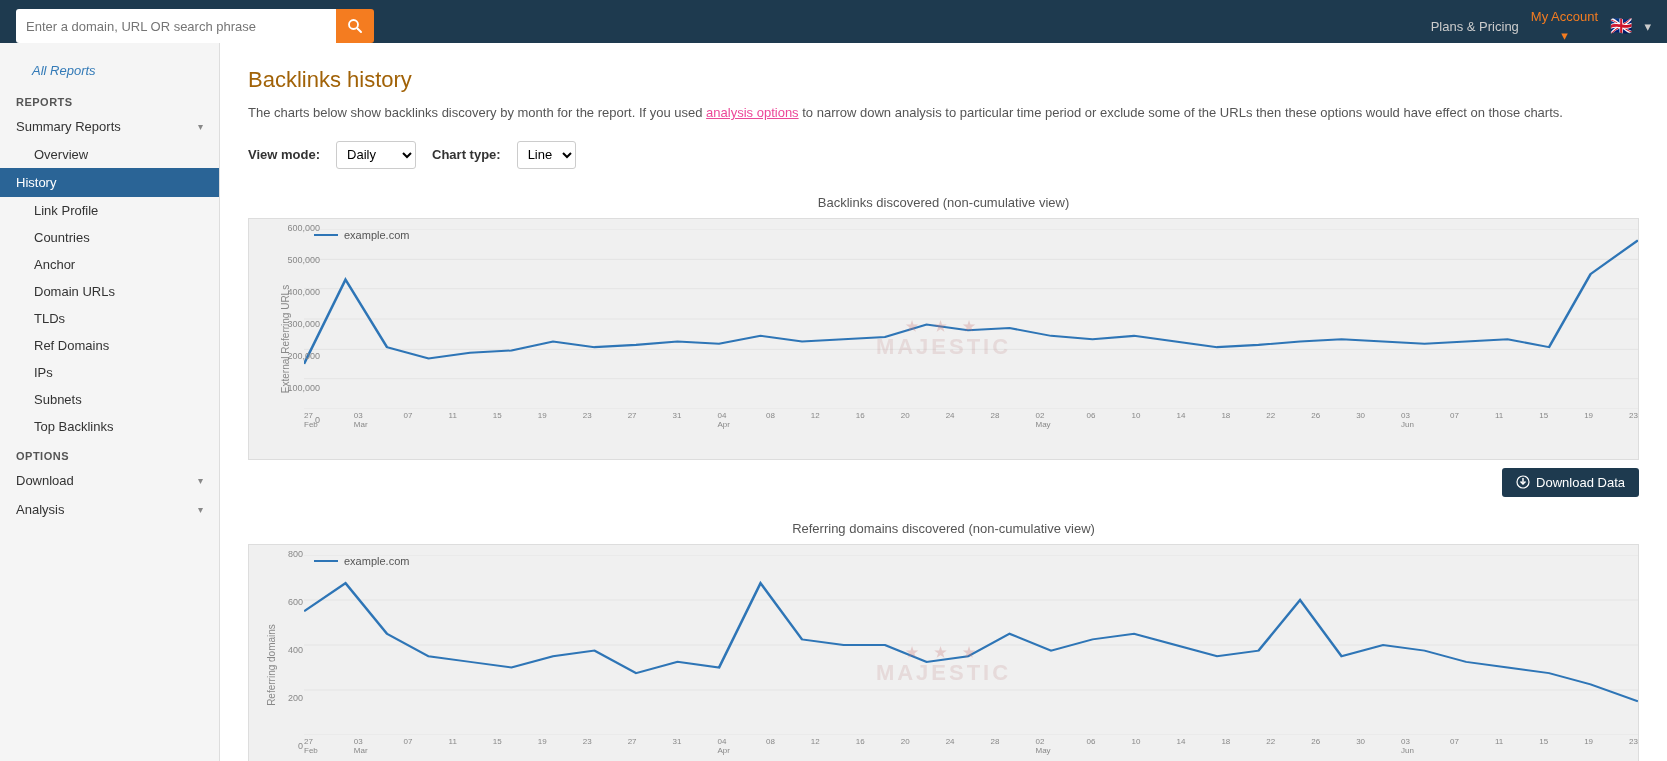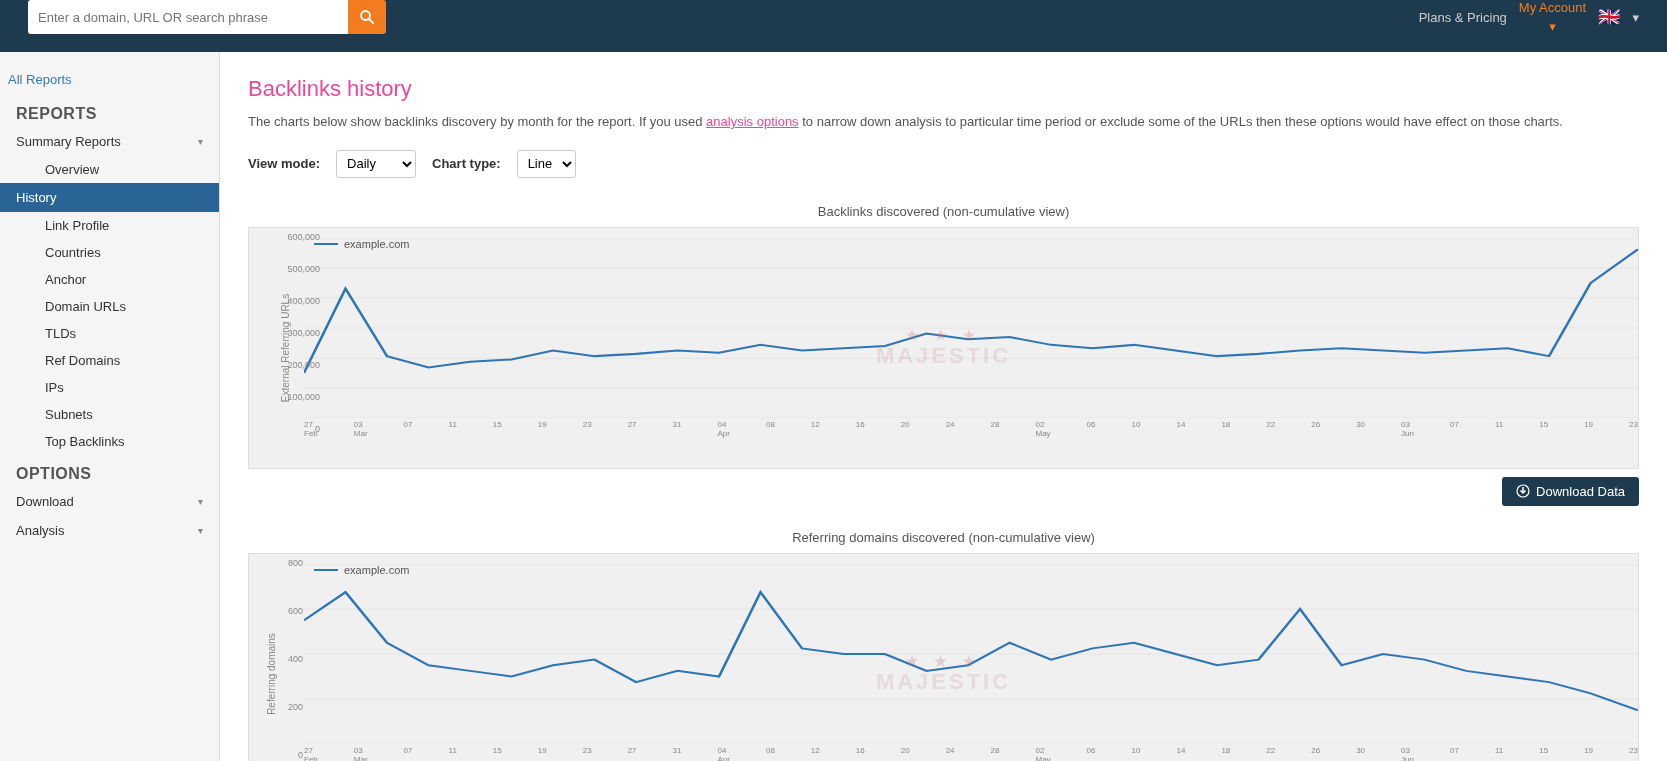--- a/index.html
+++ b/index.html
@@ -1,24 +1,24 @@
 <!DOCTYPE html>
 <html><head>
   <meta charset="utf-8">
   <style>
     * { box-sizing: border-box; margin: 0; padding: 0; }
     body { font-family: Arial, sans-serif; font-size: 13px; background: #fff; color: #333; }
 
     
     .header {
       background: #1e3a4f;
-      height: 52px;
-      display: flex;
-      align-items: flex-start;
-      padding: 0 28px;
+      height: 43px;
+      display: flex;
+      align-items: flex-end;
+      padding: 0 16px;
       gap: 12px;
     }
     .search-bar {
       display: flex;
       align-items: center;
       flex: 0 0 380px;
     }
     .search-input {
       width: 320px;
       height: 34px;
@@ -75,28 +75,29 @@
 
     
     .sidebar {
       width: 220px;
       background: #f5f5f5;
       border-right: 1px solid #ddd;
       padding: 12px 0;
       flex-shrink: 0;
     }
     .sidebar-all-reports {
-      padding: 8px 8px;
+      padding: 8px 32px;
       font-size: 13px;
       color: #337ab7;
       cursor: pointer;
+      font-style: italic;
     }
     .sidebar-section-title {
       padding: 10px 16px 4px 16px;
-      font-size: 16px;
+      font-size: 11px;
       font-weight: bold;
       color: #555;
       text-transform: uppercase;
       letter-spacing: 0.5px;
     }
     .sidebar-item {
       display: flex;
       align-items: center;
       justify-content: space-between;
       padding: 7px 16px;
@@ -106,37 +107,37 @@
     }
     .sidebar-item.active {
       background: #2a6496;
       color: #fff;
     }
     .sidebar-item .chevron {
       font-size: 10px;
       color: #888;
     }
     .sidebar-sub-item {
-      padding: 6px 16px 6px 45px;
+      padding: 6px 16px 6px 34px;
       font-size: 13px;
       color: #333;
       cursor: pointer;
     }
 
     
     .main {
       flex: 1;
       padding: 24px 28px;
       background: #fff;
       overflow-y: auto;
     }
     .page-title {
       font-size: 22px;
       font-weight: normal;
-      color: #ec4899;
+      color: #a16207;
       margin-bottom: 10px;
     }
     .page-desc {
       font-size: 13px;
       color: #555;
       margin-bottom: 18px;
       line-height: 1.5;
     }
     .page-desc a {
       color: #ec4899;

